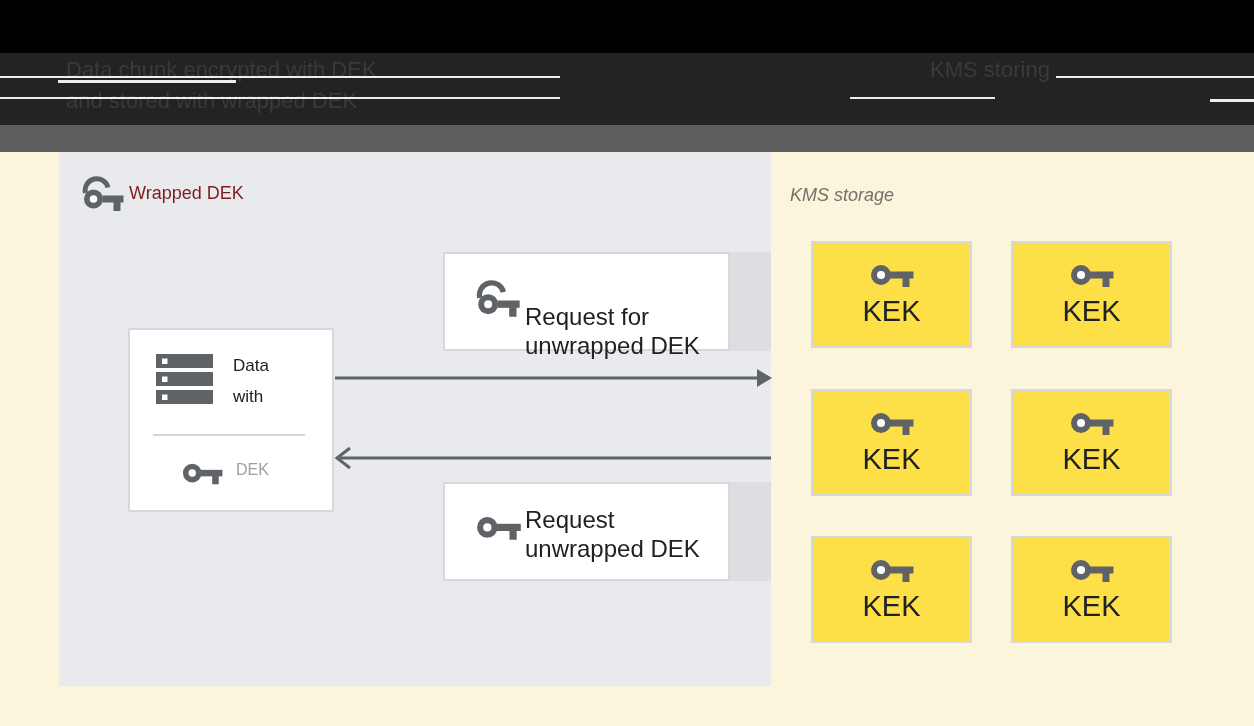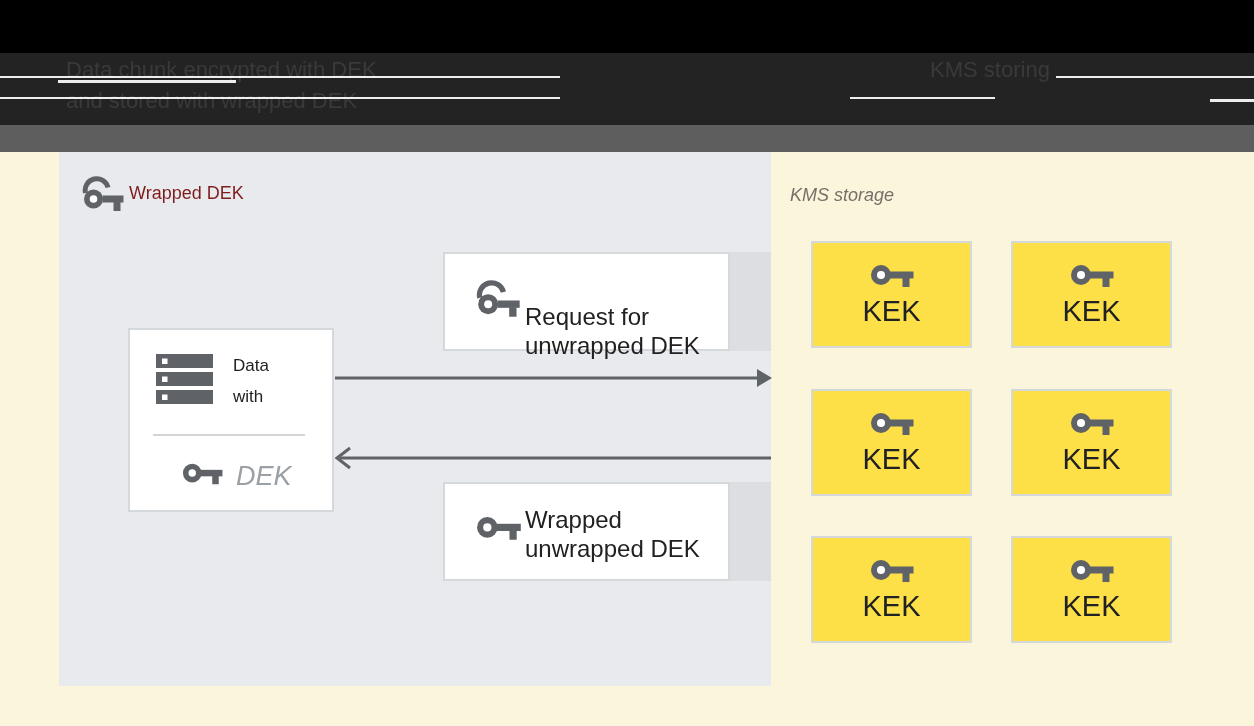--- a/index.html
+++ b/index.html
@@ -35,21 +35,21 @@
 
   .box-label{position:absolute;color:#212121;font-size:24px;line-height:29px;white-space:nowrap;}
   .req-label{left:525px;top:286px;margin-top:16px;} .ret-label{left:525px;top:505px;}
   .req-icon{position:absolute;left:474px;top:280px;}
   .ret-icon{position:absolute;left:476px;top:514px;}
 
   .chunk-icon{position:absolute;left:156px;top:354px;}
   .chunk-label{position:absolute;left:233px;top:350px;color:#212121;font-size:17px;line-height:31px;}
   .divider{position:absolute;left:153px;top:434px;width:152px;height:2px;background:#D2D4D7;}
   .dek-icon{position:absolute;left:182px;top:461px;}
-  .dek-label{position:absolute;left:236px;top:461px;color:#9AA0A6;font-size:27px;font-style:italic;}
+  .dek-label{position:absolute;left:236px;top:461px;color:#9AA0A6;font-size:16px;}
 
   .arrows{position:absolute;left:0;top:0;width:1254px;height:726px;pointer-events:none;}
 
   
   .kms-title{position:absolute;left:790px;top:185px;font-size:18px;color:#757068;font-style:italic;}
   .kek{position:absolute;width:161px;height:107px;background:#fde047;border:2px solid #D6D9DC;
        box-sizing:border-box;display:flex;align-items:center;justify-content:center;gap:7px;flex-direction:column;}
   .kek span{color:#202124;font-size:29px;}
   .kek.r1{top:241px;} .kek.r2{top:389px;} .kek.r3{top:536px;}
   .kek.c1{left:811px;} .kek.c2{left:1011px;}
@@ -138,21 +138,21 @@
     <div>Request for</div>
     <div>unwrapped DEK</div>
   </div>
 
   <div class="strip ret"></div>
   <div class="white-box retbox"></div>
   <svg class="ret-icon" width="46" height="28">
     <use href="#key" transform="scale(1.03)"></use>
   </svg>
   <div class="box-label ret-label">
-    <div>Wrapped</div>
+    <div>Request</div>
     <div>unwrapped DEK</div>
   </div>
 
   <svg class="arrows">
     <g>
       <line x1="335" y1="378" x2="762" y2="378" stroke="#5F6368" stroke-width="3"></line>
       <polygon points="757,369 772,378 757,387" fill="#5F6368"></polygon>
     </g>
     <g>
       <line x1="340" y1="458" x2="771" y2="458" stroke="#5F6368" stroke-width="3"></line>

